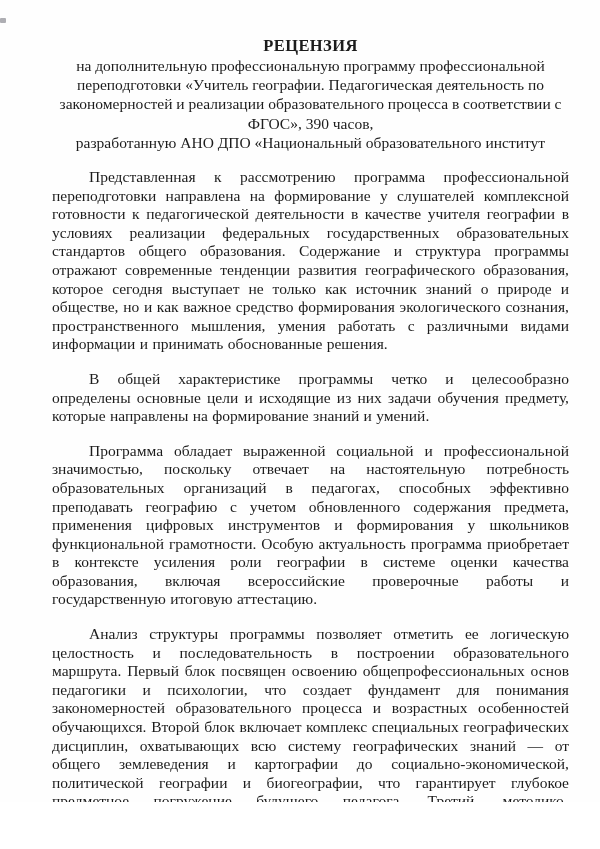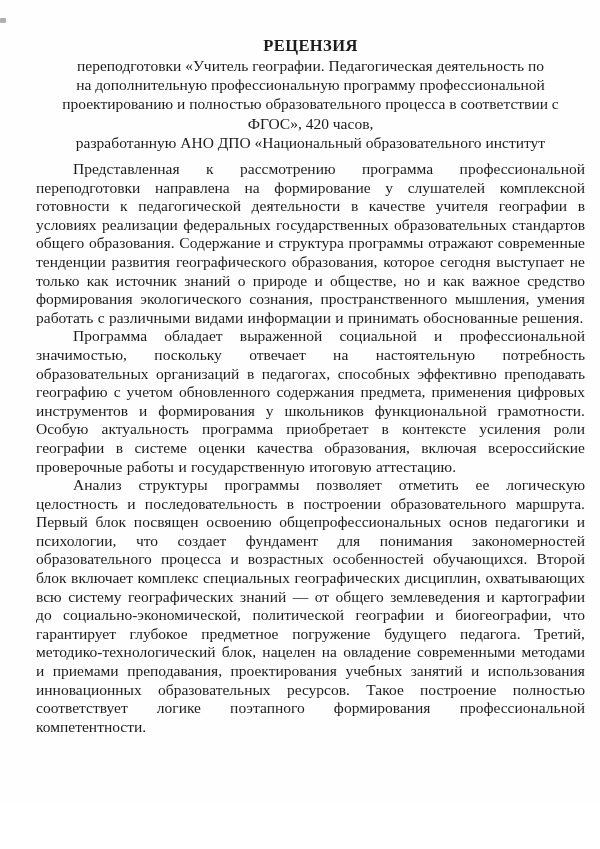--- a/index.html
+++ b/index.html
@@ -42,45 +42,46 @@
     line-height: 19.2px;
     text-align: center;
   }
   .doc-subtitle .subtitle-line {
     white-space: nowrap;
   }
   .doc-body {
     margin-top: 8px;
   }
   .doc-body p {
-    margin: 0;
+    margin: 16px;
     font-size: 15.5px;
     line-height: 18.6px;
     text-align: justify;
     text-indent: 37px;
     hyphens: none;
     word-spacing: .5px;
   }
 </style>
 </head>
 <body>
 
 <div class="page">
 
   <span class="scan-speck"></span>
 
   <h1 class="doc-title">РЕЦЕНЗИЯ</h1>
 
   <div class="doc-subtitle">
+    <div class="subtitle-line">на дополнительную профессиональную программу профессиональной</div>
     <div class="subtitle-line">переподготовки «Учитель географии. Педагогическая деятельность по</div>
-    <div class="subtitle-line">на дополнительную профессиональную программу профессиональной</div>
-    <div class="subtitle-line">проектированию и полностью образовательного процесса в соответствии с</div>
-    <div class="subtitle-line">ФГОС», 420 часов,</div>
+    <div class="subtitle-line">закономерностей и реализации образовательного процесса в соответствии с</div>
+    <div class="subtitle-line">ФГОС», 390 часов,</div>
     <div class="subtitle-line">разработанную АНО ДПО «Национальный образовательного институт</div>
   </div>
 
   <div class="doc-body">
     <p>Представленная к рассмотрению программа профессиональной переподготовки направлена на формирование у слушателей комплексной готовности к педагогической деятельности в качестве учителя географии в условиях реализации федеральных государственных образовательных стандартов общего образования. Содержание и структура программы отражают современные тенденции развития географического образования, которое сегодня выступает не только как источник знаний о природе и обществе, но и как важное средство формирования экологического сознания, пространственного мышления, умения работать с различными видами информации и принимать обоснованные решения.</p>
+    <p>В общей характеристике программы четко и целесообразно определены основные цели и исходящие из них задачи обучения предмету, которые направлены на формирование знаний и умений.</p>
     <p>Программа обладает выраженной социальной и профессиональной значимостью, поскольку отвечает на настоятельную потребность образовательных организаций в педагогах, способных эффективно преподавать географию с учетом обновленного содержания предмета, применения цифровых инструментов и формирования у школьников функциональной грамотности. Особую актуальность программа приобретает в контексте усиления роли географии в системе оценки качества образования, включая всероссийские проверочные работы и государственную итоговую аттестацию.</p>
     <p>Анализ структуры программы позволяет отметить ее логическую целостность и последовательность в построении образовательного маршрута. Первый блок посвящен освоению общепрофессиональных основ педагогики и психологии, что создает фундамент для понимания закономерностей образовательного процесса и возрастных особенностей обучающихся. Второй блок включает комплекс специальных географических дисциплин, охватывающих всю систему географических знаний — от общего землеведения и картографии до социально-экономической, политической географии и биогеографии, что гарантирует глубокое предметное погружение будущего педагога. Третий, методико-технологический блок, нацелен на овладение современными методами и приемами преподавания, проектирования учебных занятий и использования инновационных образовательных ресурсов. Такое построение полностью соответствует логике поэтапного формирования профессиональной компетентности.</p>
   </div>
 
 </div>
 
 </body></html>

